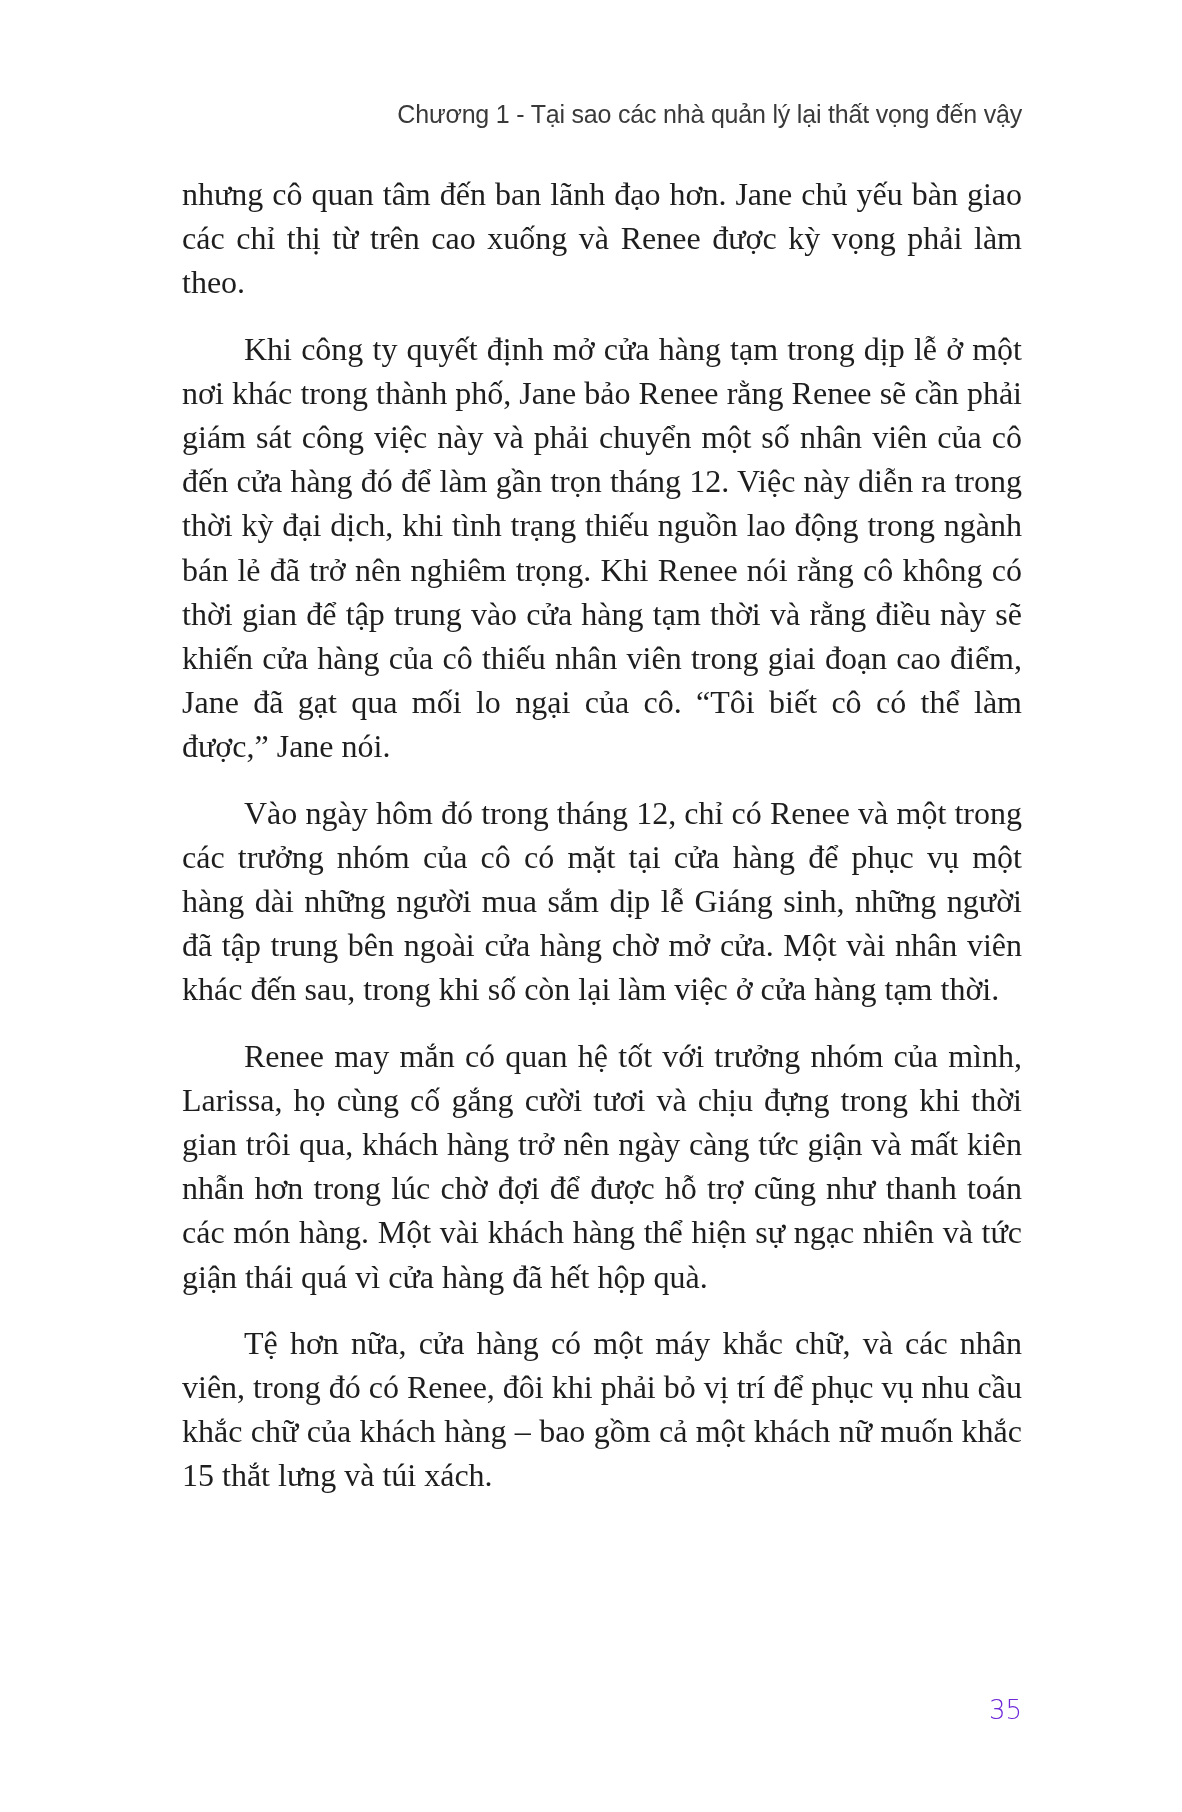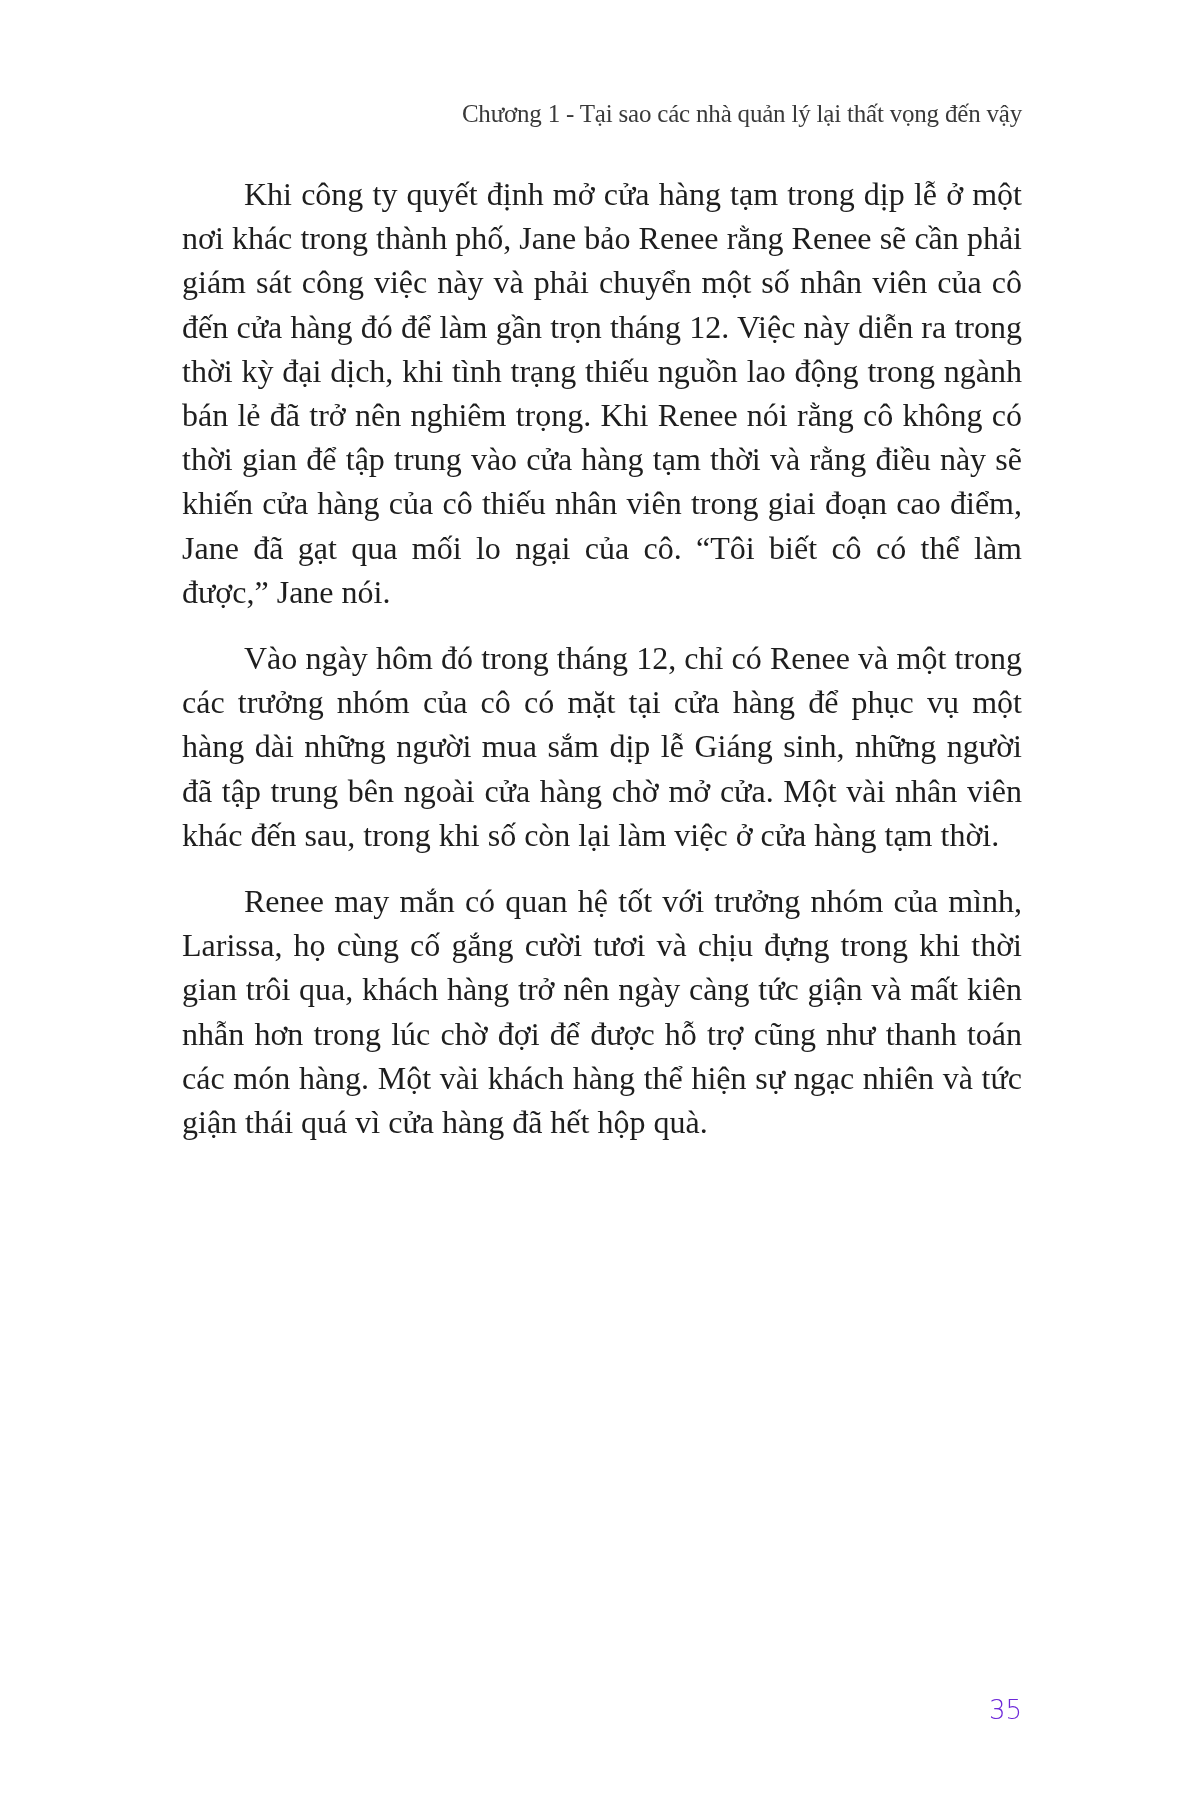--- a/index.html
+++ b/index.html
@@ -12,21 +12,21 @@
       height: 1812px;
       position: relative;
       overflow: hidden;
     }
     .running-header {
       position: absolute;
       top: 96px;
       left: 182px;
       width: 840px;
       text-align: right;
-      font-family: Liberation Serif, serif;
+      font-family: Liberation Sans, sans-serif;
       font-weight: 300;
       font-size: 25px;
       color: #3a3a3a;
       letter-spacing: -0.2px;
       line-height: 36px;
     }
     .body-text {
       position: absolute;
       top: 172px;
       left: 182px;
@@ -58,18 +58,20 @@
       color: #6d28d9;
       line-height: 36px;
     }
   </style>
 </head>
 <body>
 
 <div class="running-header">Chương 1 - Tại sao các nhà quản lý lại thất vọng đến vậy</div>
 
 <div class="body-text">
+  <p class="para no-indent">nhưng cô quan tâm đến ban lãnh đạo hơn. Jane chủ yếu bàn giao các chỉ thị từ trên cao xuống và Renee được kỳ vọng phải làm theo.</p>
   <p class="para">Khi công ty quyết định mở cửa hàng tạm trong dịp lễ ở một nơi khác trong thành phố, Jane bảo Renee rằng Renee sẽ cần phải giám sát công việc này và phải chuyển một số nhân viên của cô đến cửa hàng đó để làm gần trọn tháng 12. Việc này diễn ra trong thời kỳ đại dịch, khi tình trạng thiếu nguồn lao động trong ngành bán lẻ đã trở nên nghiêm trọng. Khi Renee nói rằng cô không có thời gian để tập trung vào cửa hàng tạm thời và rằng điều này sẽ khiến cửa hàng của cô thiếu nhân viên trong giai đoạn cao điểm, Jane đã gạt qua mối lo ngại của cô. “Tôi biết cô có thể làm được,” Jane nói.</p>
   <p class="para">Vào ngày hôm đó trong tháng 12, chỉ có Renee và một trong các trưởng nhóm của cô có mặt tại cửa hàng để phục vụ một hàng dài những người mua sắm dịp lễ Giáng sinh, những người đã tập trung bên ngoài cửa hàng chờ mở cửa. Một vài nhân viên khác đến sau, trong khi số còn lại làm việc ở cửa hàng tạm thời.</p>
   <p class="para">Renee may mắn có quan hệ tốt với trưởng nhóm của mình, Larissa, họ cùng cố gắng cười tươi và chịu đựng trong khi thời gian trôi qua, khách hàng trở nên ngày càng tức giận và mất kiên nhẫn hơn trong lúc chờ đợi để được hỗ trợ cũng như thanh toán các món hàng. Một vài khách hàng thể hiện sự ngạc nhiên và tức giận thái quá vì cửa hàng đã hết hộp quà.</p>
+  <p class="para">Tệ hơn nữa, cửa hàng có một máy khắc chữ, và các nhân viên, trong đó có Renee, đôi khi phải bỏ vị trí để phục vụ nhu cầu khắc chữ của khách hàng – bao gồm cả một khách nữ muốn khắc 15 thắt lưng và túi xách.</p>
 </div>
 
 <div class="page-number">35</div>
 
 </body></html>

